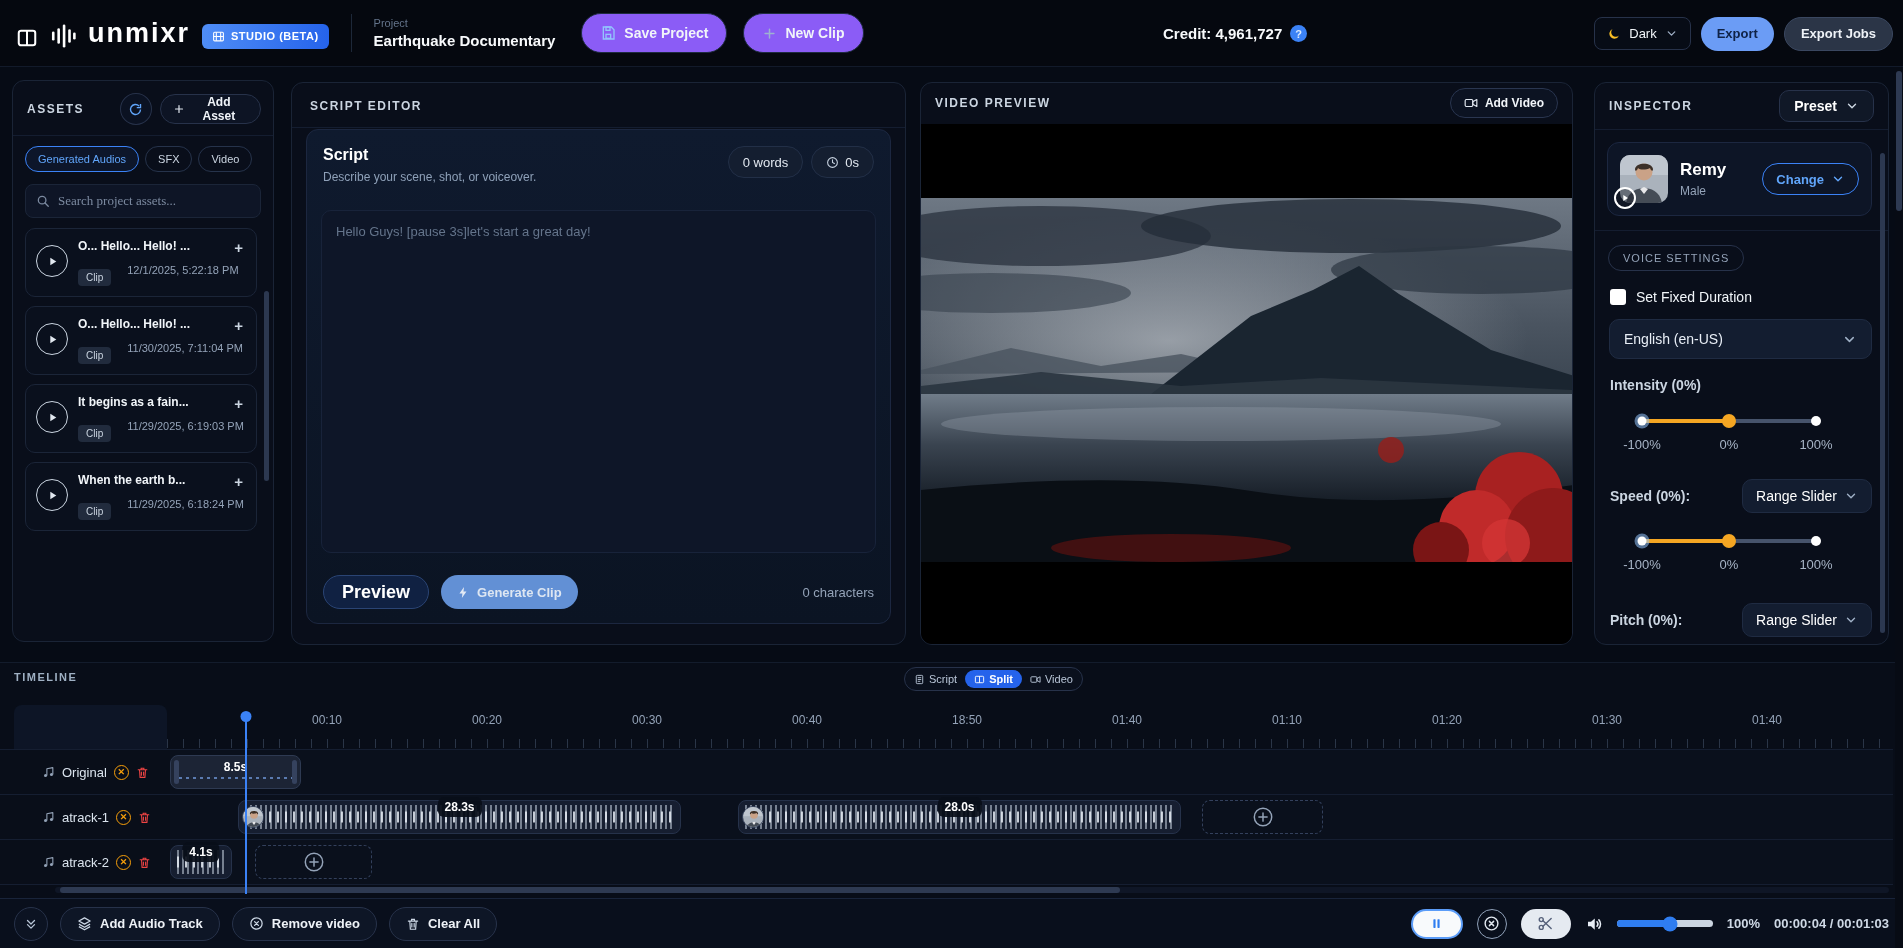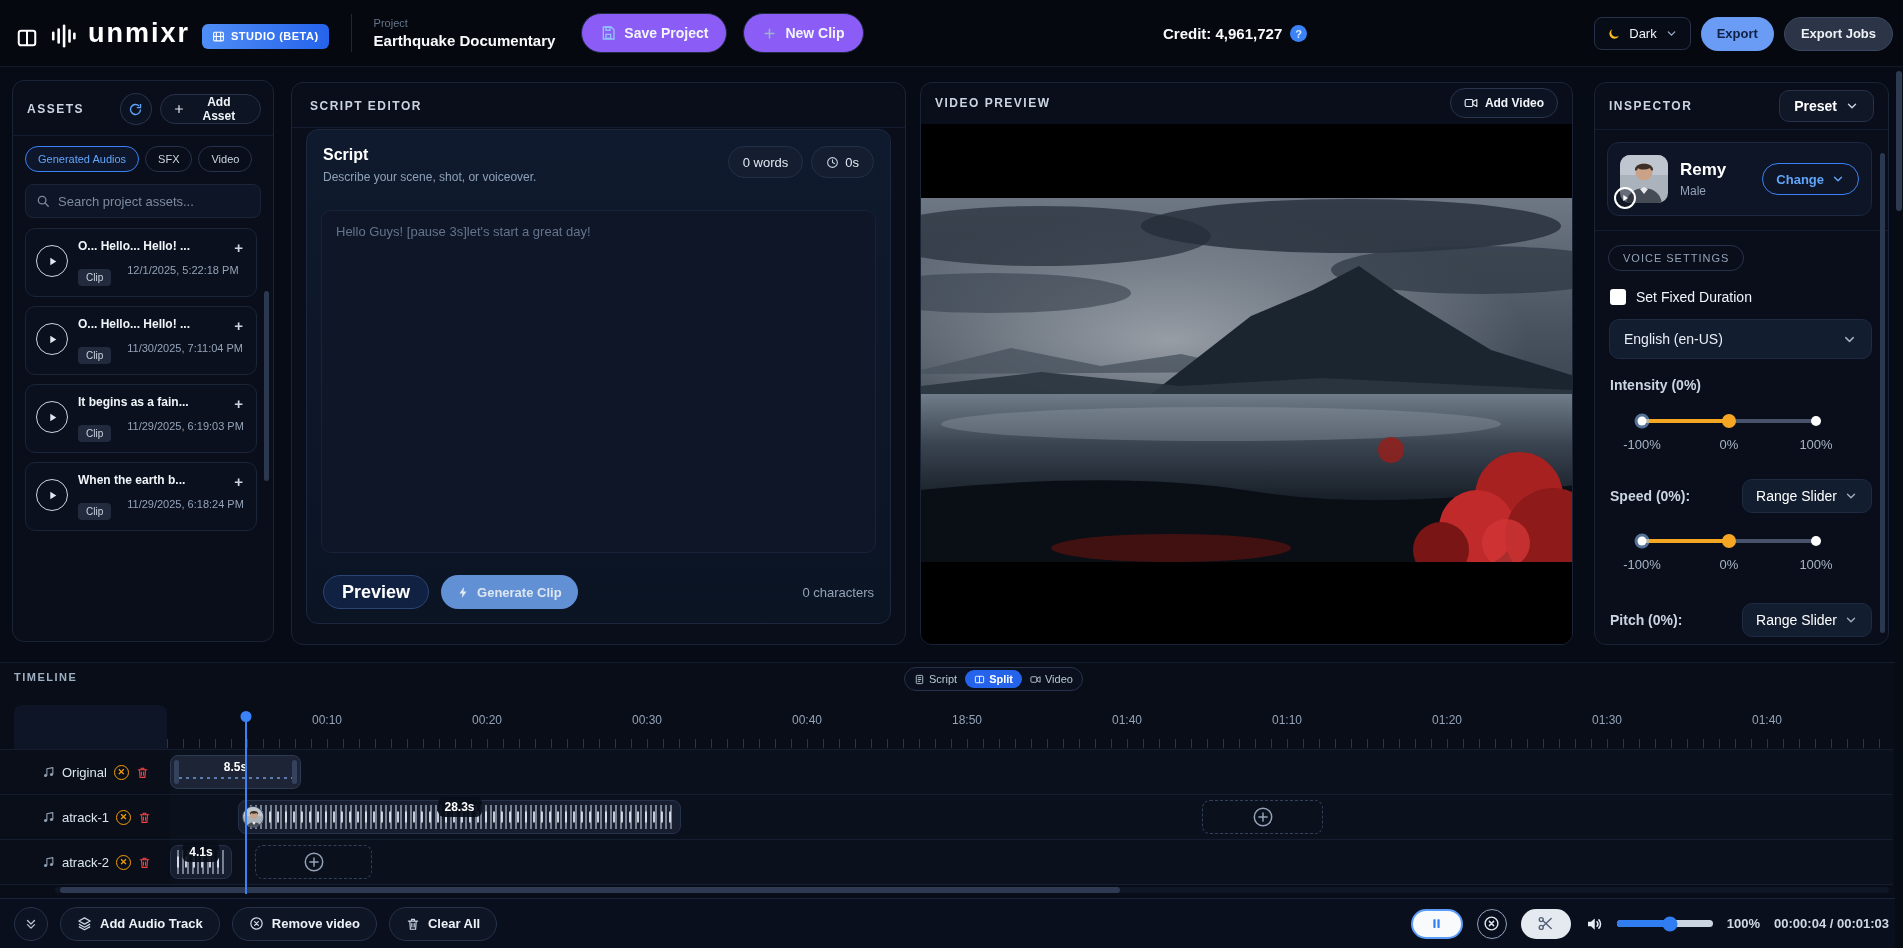--- a/index.html
+++ b/index.html
@@ -28,21 +28,21 @@
 .panel-title{font-size:12px;font-weight:bold;letter-spacing:1.5px;color:#cbd5e1}
 
 .assets{left:12px;top:80px;width:262px;height:562px}
 .assets-head{display:flex;align-items:center;padding:12px 12px 10px 14px;gap:8px}
 .icon-circle{width:32px;height:32px;border-radius:50%;border:1px solid #27324a;background:#0b1222;display:flex;align-items:center;justify-content:center;color:#60a5fa;cursor:pointer}
 .add-asset{margin-left:auto;display:inline-flex;align-items:center;gap:5px;height:30px;padding:0 12px;border-radius:999px;border:1px solid #27324a;background:#0d1424;font-size:12px;font-weight:bold;color:#f1f5f9;cursor:pointer}
 .assets-tabs{display:flex;gap:6px;padding:4px 12px 10px;border-top:1px solid #141d30;padding-top:10px}
 .atab{height:26px;padding:0 12px;display:inline-flex;align-items:center;border-radius:999px;border:1px solid #26334b;font-size:11px;color:#cbd5e1;cursor:pointer;white-space:nowrap}
 .atab.active{border-color:#3b82f6;color:#60a5fa;background:rgba(59,130,246,.08)}
 .search-box{margin:2px 12px 10px;display:flex;align-items:center;gap:8px;background:#0e1526;border:1px solid #1b2538;border-radius:8px;height:34px;padding:0 10px;color:#7c8aa0}
-.search-box input{flex:1;background:transparent;border:none;outline:none;color:#cbd5e1;font-size:13px;font-family:Liberation Sans, sans-serif}
+.search-box input{flex:1;background:transparent;border:none;outline:none;color:#cbd5e1;font-size:13px;font-family:Liberation Serif, serif}
 .search-box input::placeholder{color:#7c8aa0}
 .asset-list{padding:0 16px 0 12px;display:flex;flex-direction:column;gap:9px}
 .asset-card{border:1px solid #1b2538;border-radius:10px;padding:10px;display:flex;gap:10px;background:#0a101d;cursor:pointer}
 .play-circle{width:32px;height:32px;border-radius:50%;border:1.5px solid #cbd5e1;display:flex;align-items:center;justify-content:center;color:#e2e8f0;flex:none;margin-top:6px;cursor:pointer}
 .asset-body{flex:1;min-width:0}
 .asset-top{display:flex;align-items:flex-start}
 .asset-title{font-size:12px;font-weight:bold;color:#f1f5f9;white-space:nowrap;overflow:hidden}
 .asset-plus{margin-left:auto;color:#cbd5e1;font-size:15px;font-weight:bold;cursor:pointer;line-height:1;padding:1px 3px}
 .asset-meta{display:flex;gap:16px;margin-top:6px;align-items:flex-start}
 .clip-badge{background:#212b3d;border-radius:4px;padding:3px 8px;font-size:10px;color:#cbd5e1;flex:none;margin-top:7px}
@@ -657,20 +657,27 @@
               <use href="#i-trash"></use>
             </svg>
         </div>
         <div class="clip" style="left:238px;width:443px">
           <span class="clip-avatar"><svg width="22" height="22" viewBox="0 0 48 48">
                 <use href="#i-avatar"></use>
               </svg></span>
           <span class="wave"></span>
           <span class="dur-pill">28.3s</span>
         </div>
+        <div class="clip" style="left:738px;width:443px">
+          <span class="clip-avatar"><svg width="22" height="22" viewBox="0 0 48 48">
+                <use href="#i-avatar"></use>
+              </svg></span>
+          <span class="wave"></span>
+          <span class="dur-pill">28.0s</span>
+        </div>
         <div class="dropbox" style="left:1202px;width:121px">
           <svg class="ic" width="22" height="22">
               <use href="#i-pluscirc"></use>
             </svg>
         </div>
       </div>
 
       <div class="trow">
         <div class="trow-label">
           <svg class="ic note-ic" width="13" height="13">

